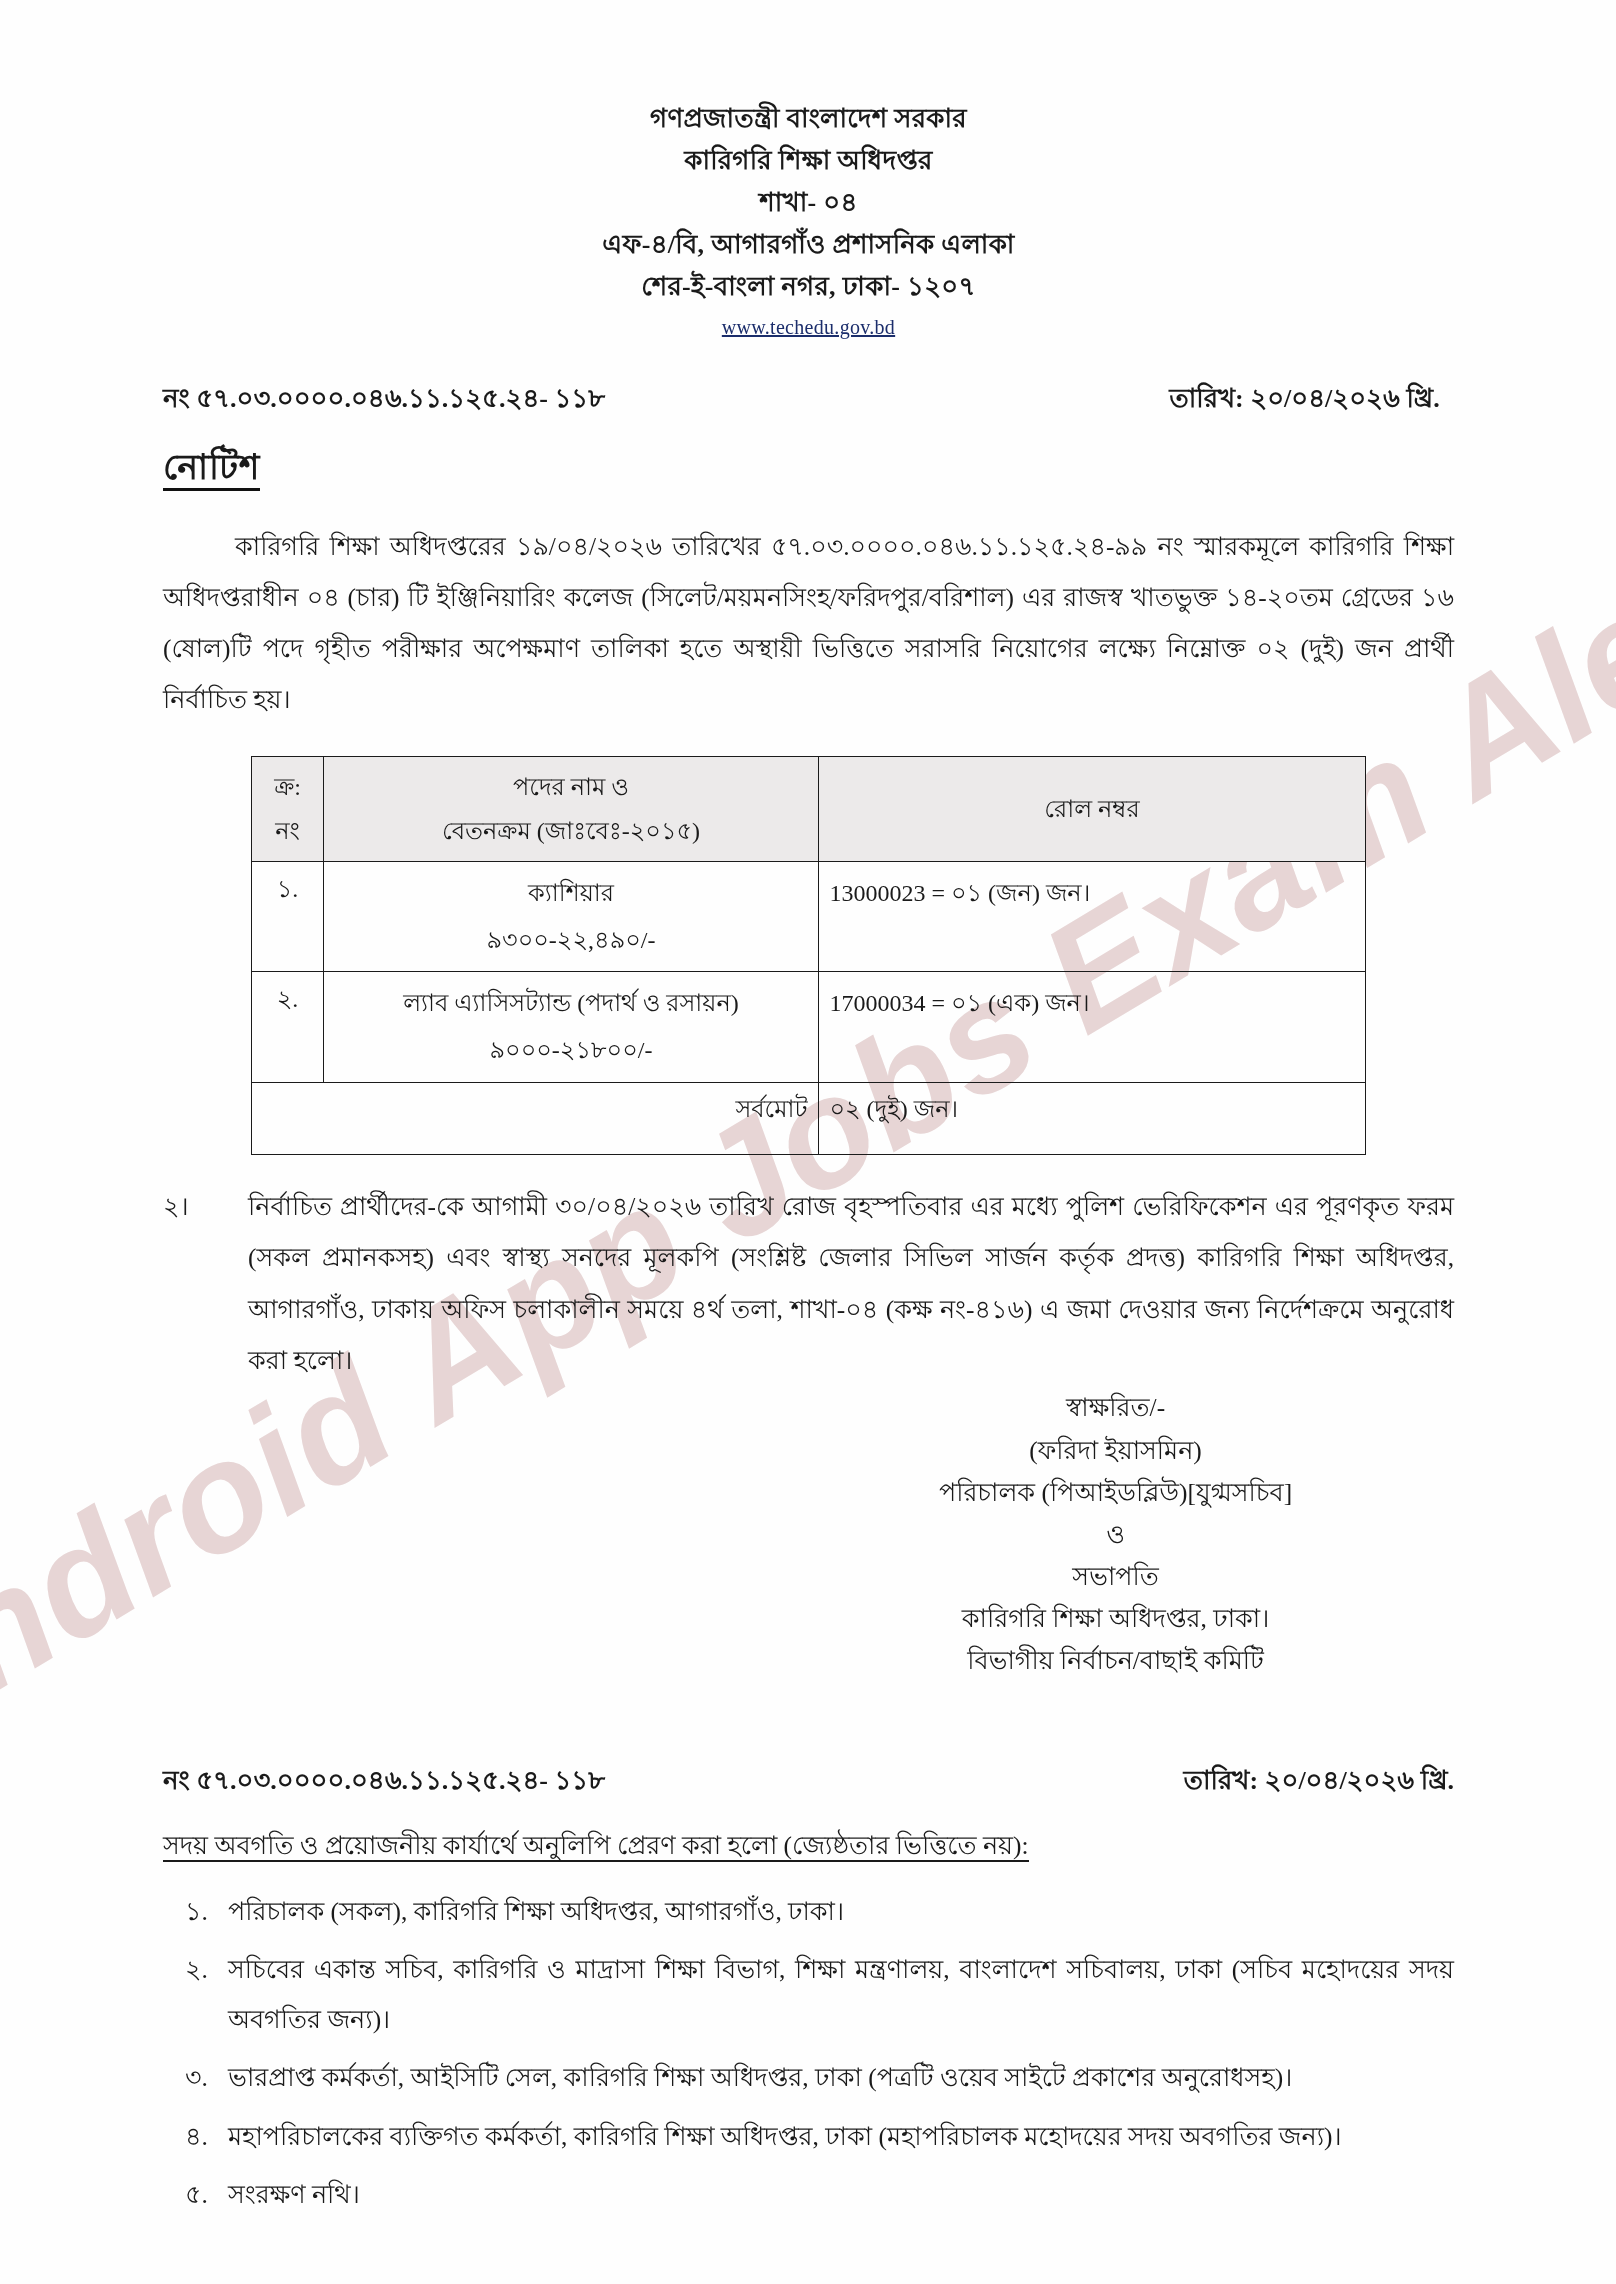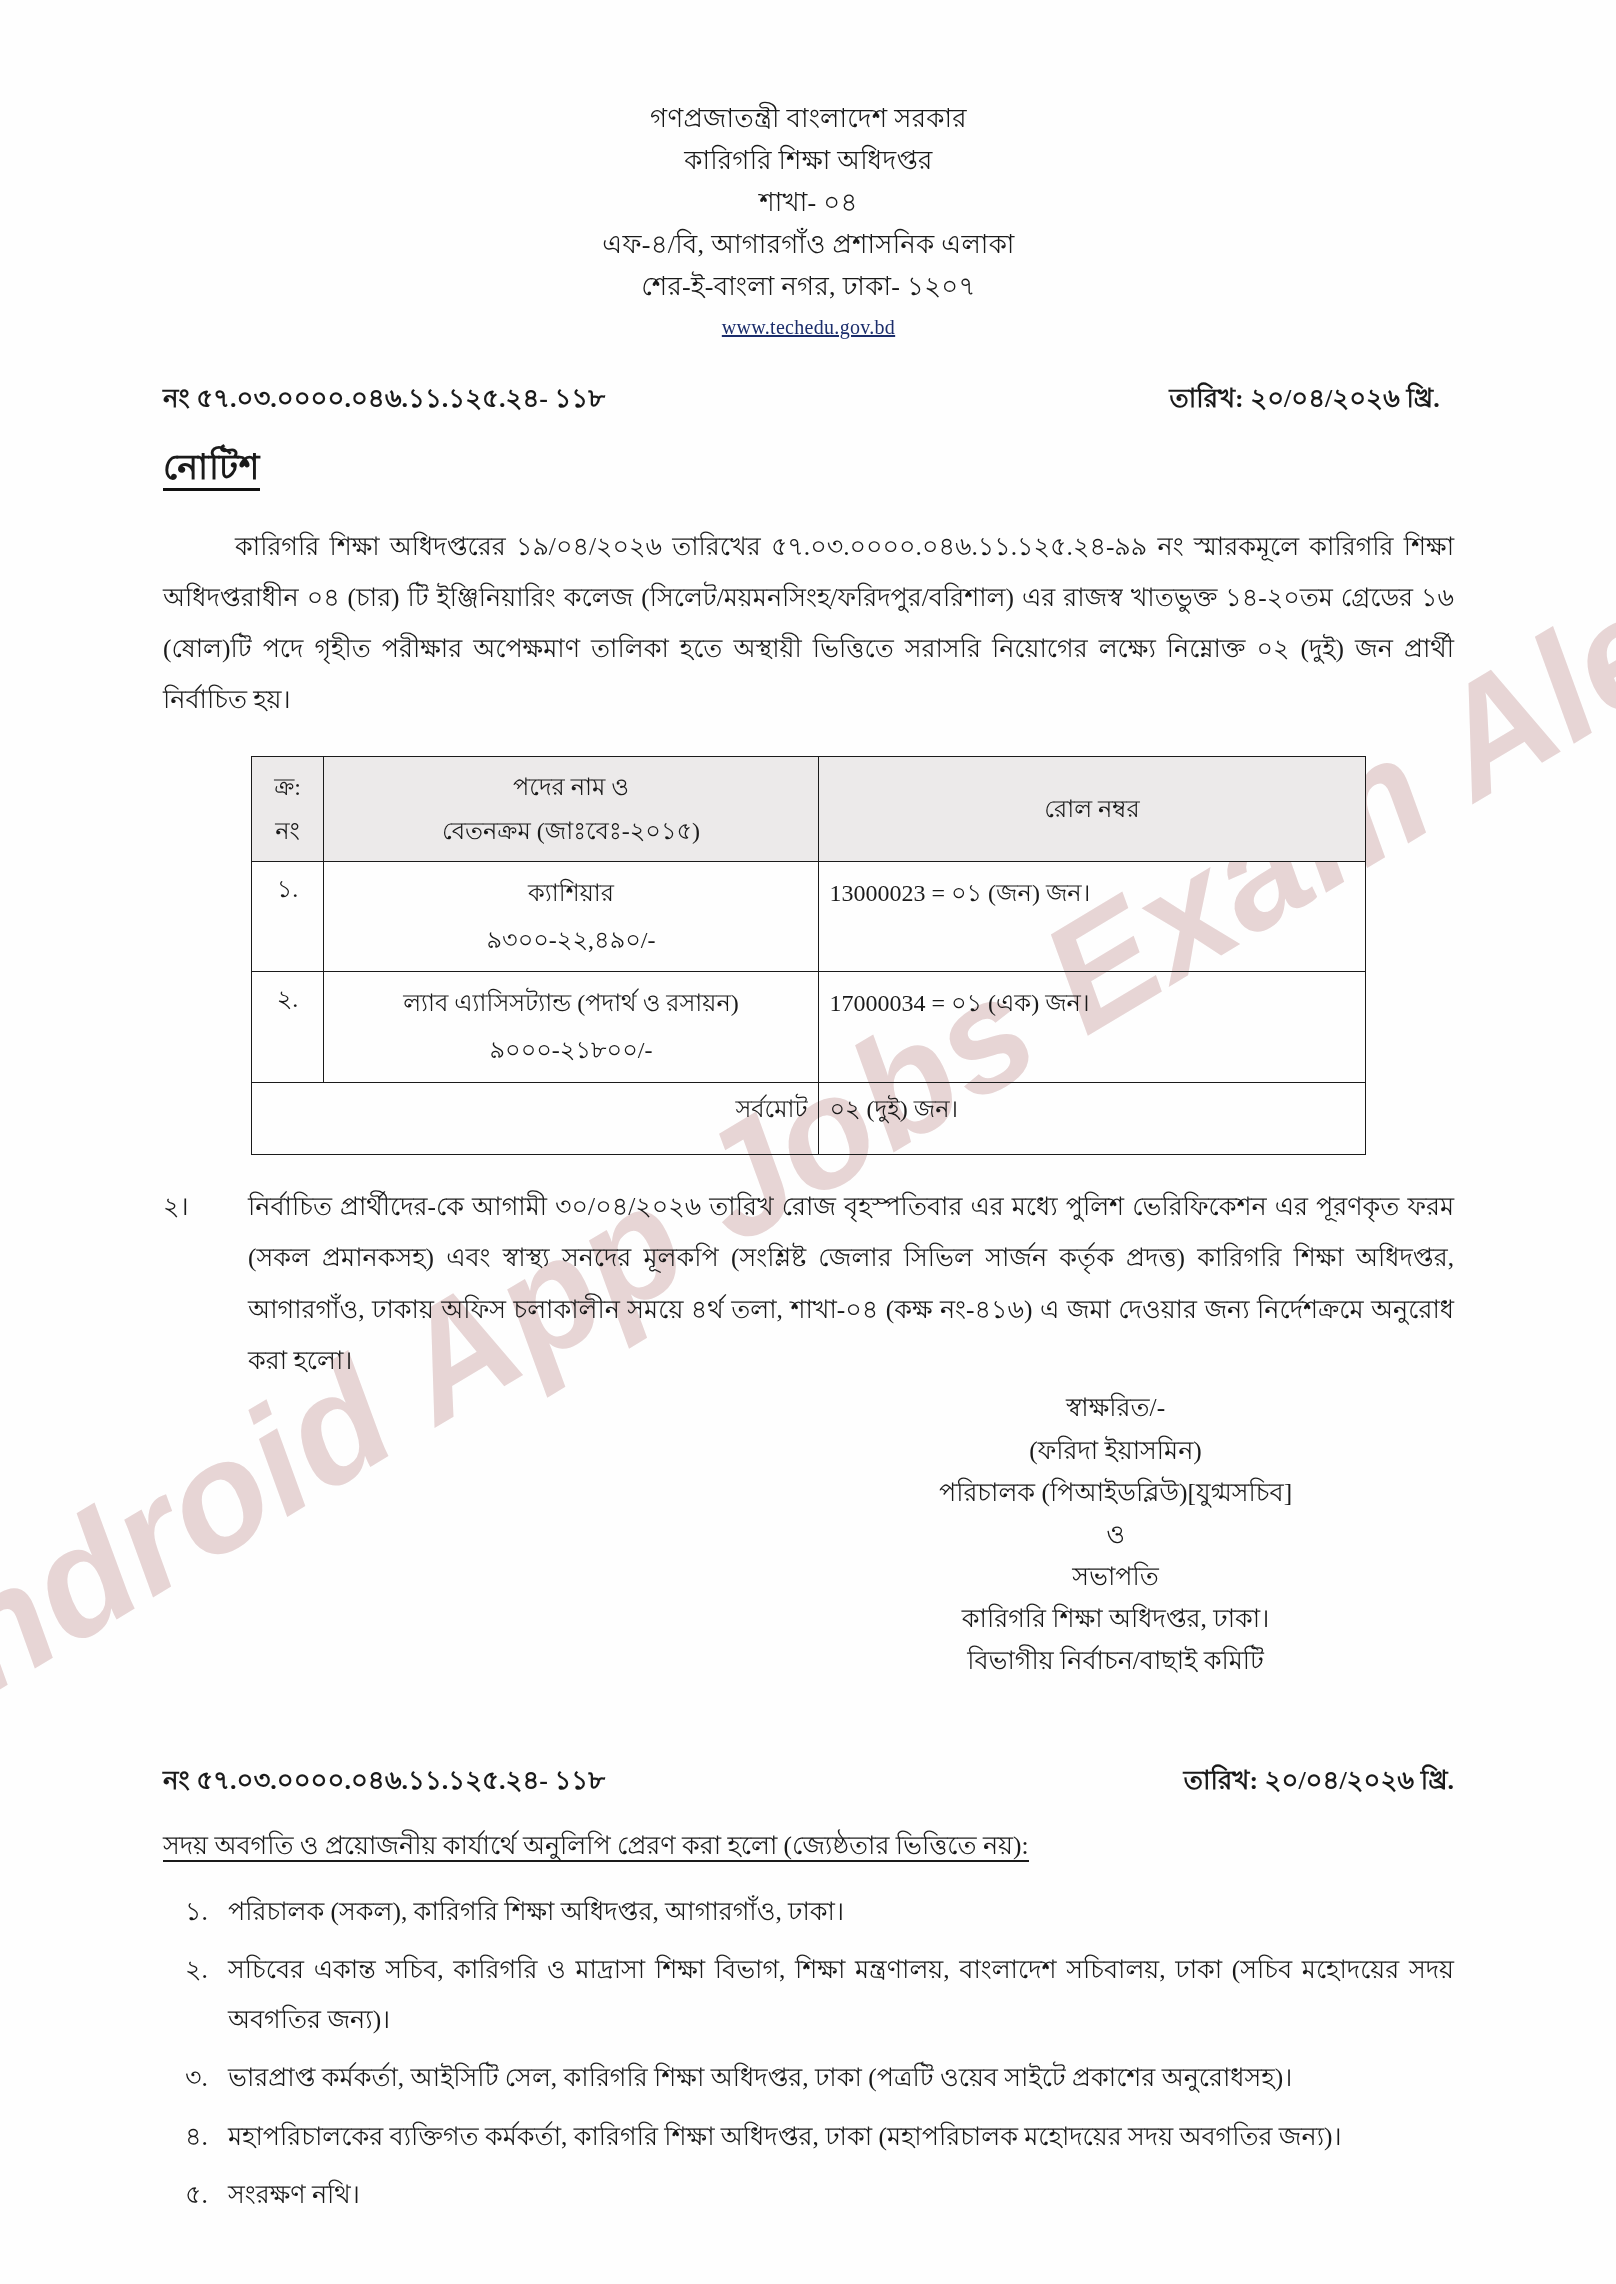--- a/index.html
+++ b/index.html
@@ -49,21 +49,21 @@
     z-index: 10;
     padding: 98px 163px 0 163px;
   }
   
   .letterhead {
     text-align: center;
     line-height: 1.62;
   }
   .letterhead div {
     font-size: 26px;
-    font-weight: normal;
+    font-weight: bold;
     letter-spacing: 0.3px;
   }
   .letterhead .site {
     font-size: 20px;
     font-weight: normal;
     text-decoration: underline;
     color: #1b2d6b;
     font-family: "Liberation Serif", serif;
     margin-top: 2.6px;
   }

